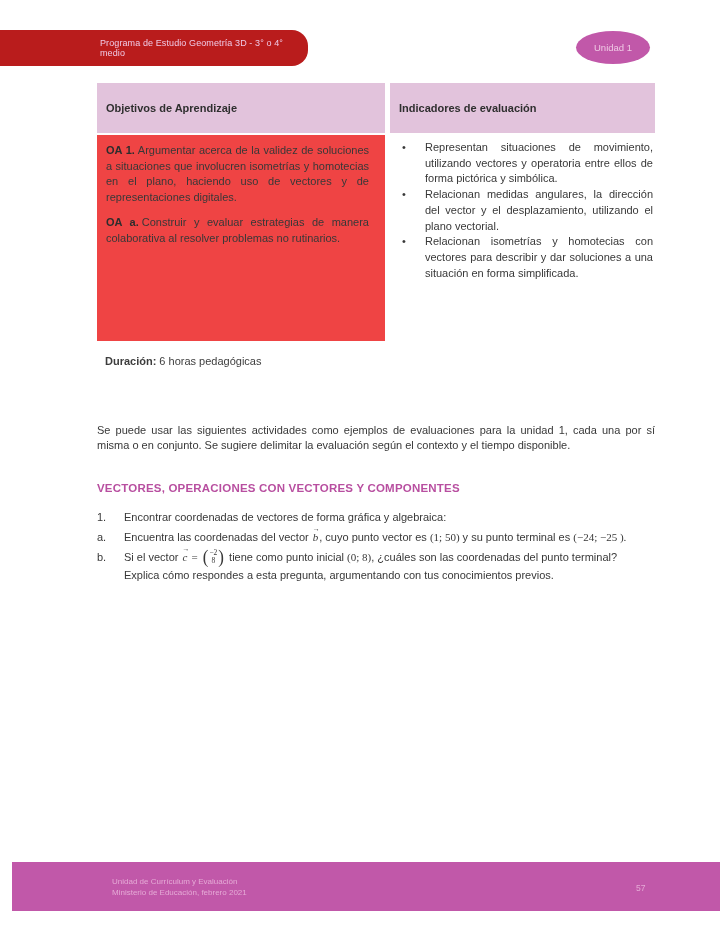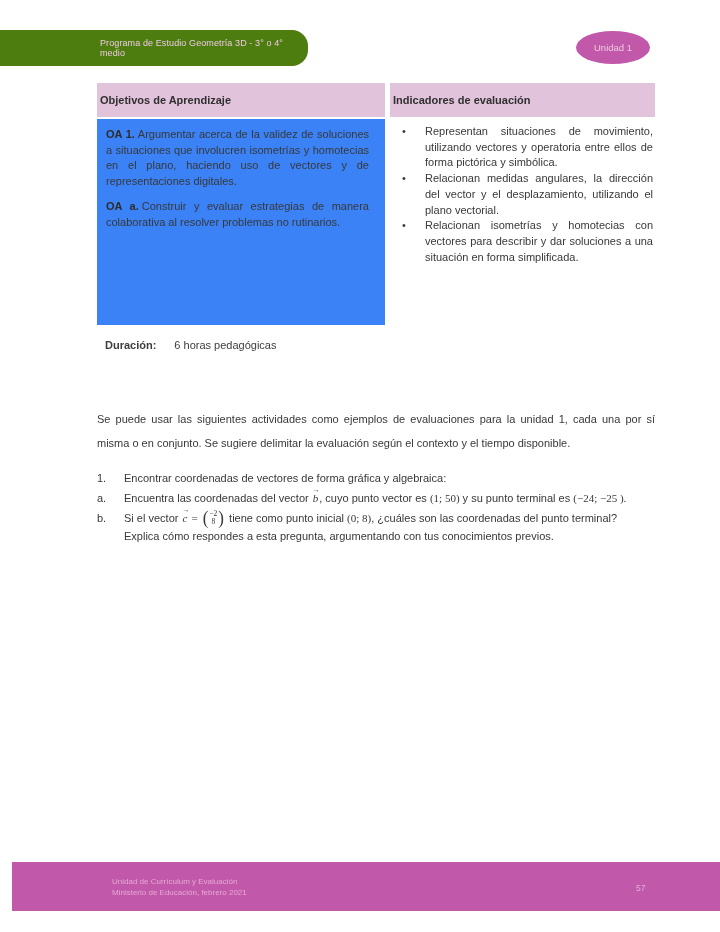--- a/index.html
+++ b/index.html
@@ -9,21 +9,21 @@
     width:720px; height:932px;
     background:#ffffff;
     font-family:"Liberation Sans", sans-serif;
     color:#3d3d3d;
     overflow:hidden;
   }
   
   .top-bar {
     position:absolute; left:0; top:30px;
     width:308px; height:36px;
-    background:#4d7c0f;
+    background:#b91c1c;
     border-radius:0 16px 16px 0;
     display:flex; align-items:center;
     padding-left:100px;
     color:#efc9e4; font-size:9px; letter-spacing:.1px;
   }
   .unit-badge {
     position:absolute; left:576px; top:31px;
     width:74px; height:33px;
     background:#c158a9;
     border-radius:50%;
@@ -36,45 +36,45 @@
     color:#b4519d; font-size:15px; font-weight:bold;
     margin-bottom:10px;
   }
   
   .eval-table {
     display:grid;
     grid-template-columns:288px 265px;
     column-gap:5px; row-gap:2px;
   }
   .th {
-    background:#e2c3dc; height:34px;
+    background:#e2c3dc; height:50px;
     display:flex; align-items:center;
-    padding-left:3px;
+    padding-left:9px;
     font-weight:bold; font-size:11px; color:#2f2f2f;
   }
   .cell-left {
-    background:#3b82f6;
+    background:#ef4444;
     padding:8px 16px 20px 9px;
     min-height:206px;
   }
   .cell-right { background:#ffffff; padding:5px 0 0 12px; }
   .oa-par {
     font-size:11px; line-height:15.5px;
     text-align:justify; margin-bottom:10px; color:#383838;
   }
   .oa-par b { color:#2d2d2d; margin-right:3px; }
   .bullet-row { display:flex; font-size:11px; line-height:15.7px; color:#383838; }
   .bullet-glyph { width:23px; flex:none; }
   .bullet-text { flex:1; text-align:justify; padding-right:2px; }
   .duration { margin-top:14px; margin-left:8px; font-size:11px; }
-  .duration b { margin-right:18px; }
+  .duration b { margin-right:3px; }
   
   .intro-par {
     margin-top:56px;
-    font-size:11px; line-height:24px; text-align:justify; color:#383838;
+    font-size:11px; line-height:15px; text-align:justify; color:#383838;
   }
   .section-heading {
     margin-top:29px;
     color:#b84fa0; font-weight:bold; font-size:11.5px; letter-spacing:.2px;
   }
   .list { margin-top:15px; }
   .li { display:flex; font-size:11px; line-height:17px; color:#383838; margin-bottom:3px; }
   .li-marker { width:27px; flex:none; }
   .li-text { flex:1; }
   .math { font-family:"Liberation Serif", serif; }
@@ -159,20 +159,21 @@
         </div>
       </div>
     </div>
 
     <div class="duration">
       <b>Duración:</b><span>6 horas pedagógicas</span>
     </div>
 
     <p class="intro-par">Se puede usar las siguientes actividades como ejemplos de evaluaciones para la unidad 1, cada una por sí misma o en conjunto. Se sugiere delimitar la evaluación según el contexto y el tiempo disponible.</p>
 
+    <div class="section-heading">VECTORES, OPERACIONES CON VECTORES Y COMPONENTES</div>
 
     <div class="list">
 
       <div class="li">
         <span class="li-marker">1.</span>
         <span class="li-text">Encontrar coordenadas de vectores de forma gráfica y algebraica:</span>
       </div>
 
       <div class="li">
         <span class="li-marker">a.</span>

